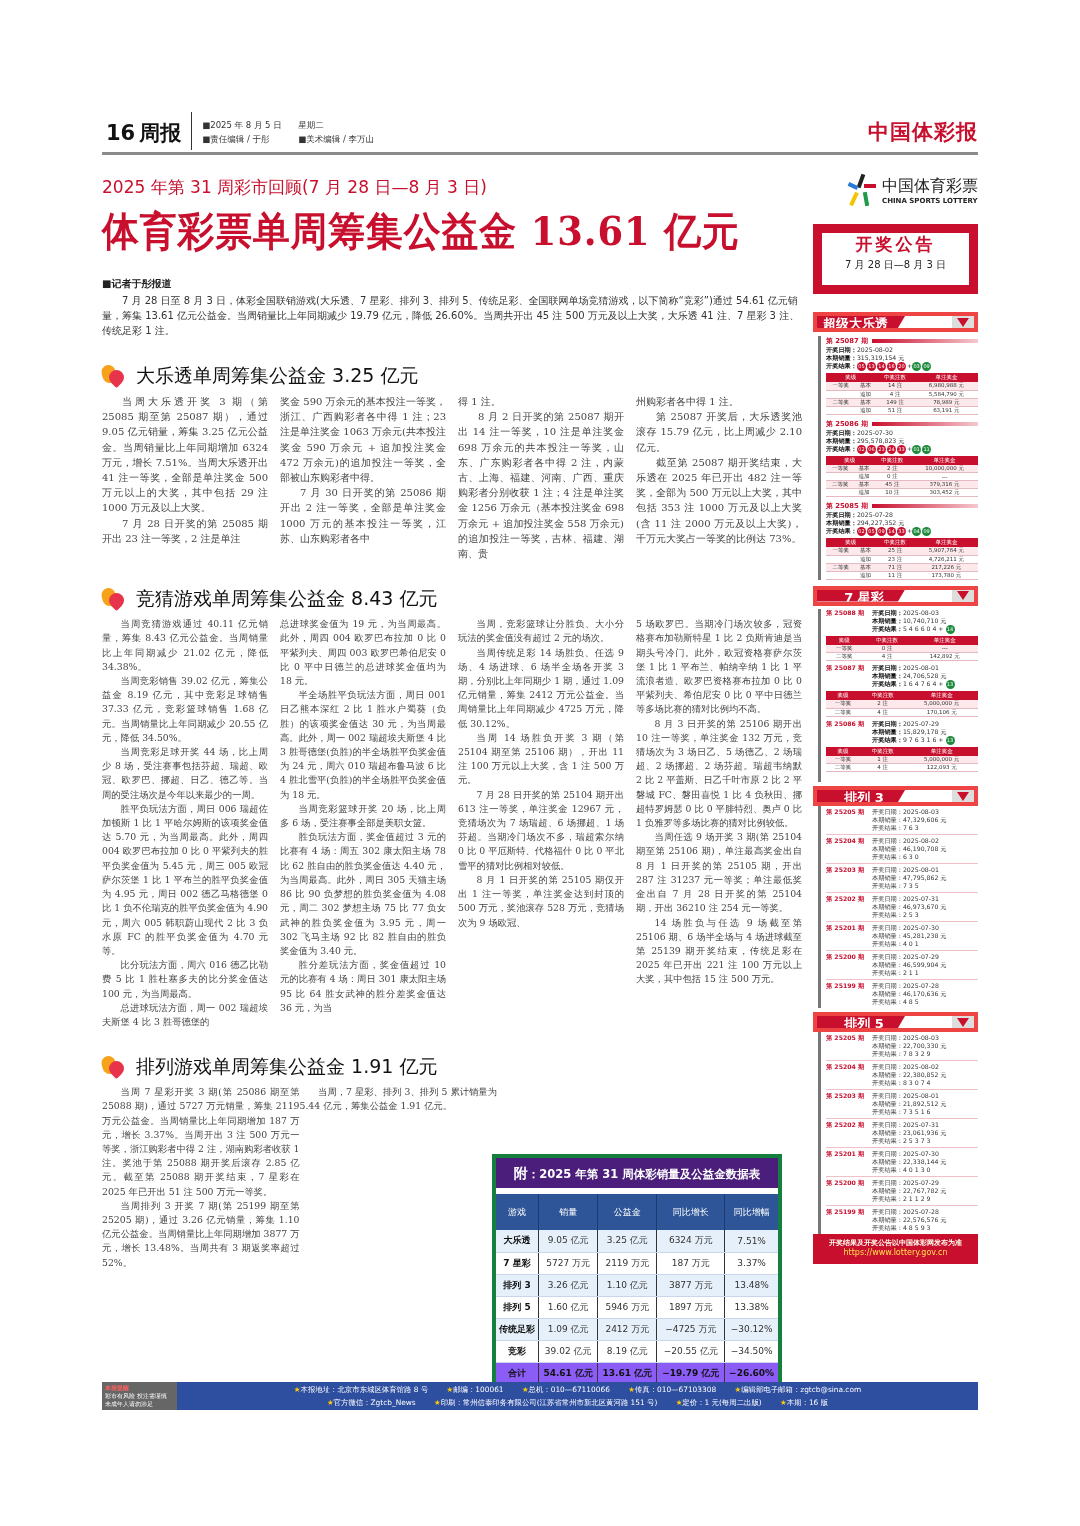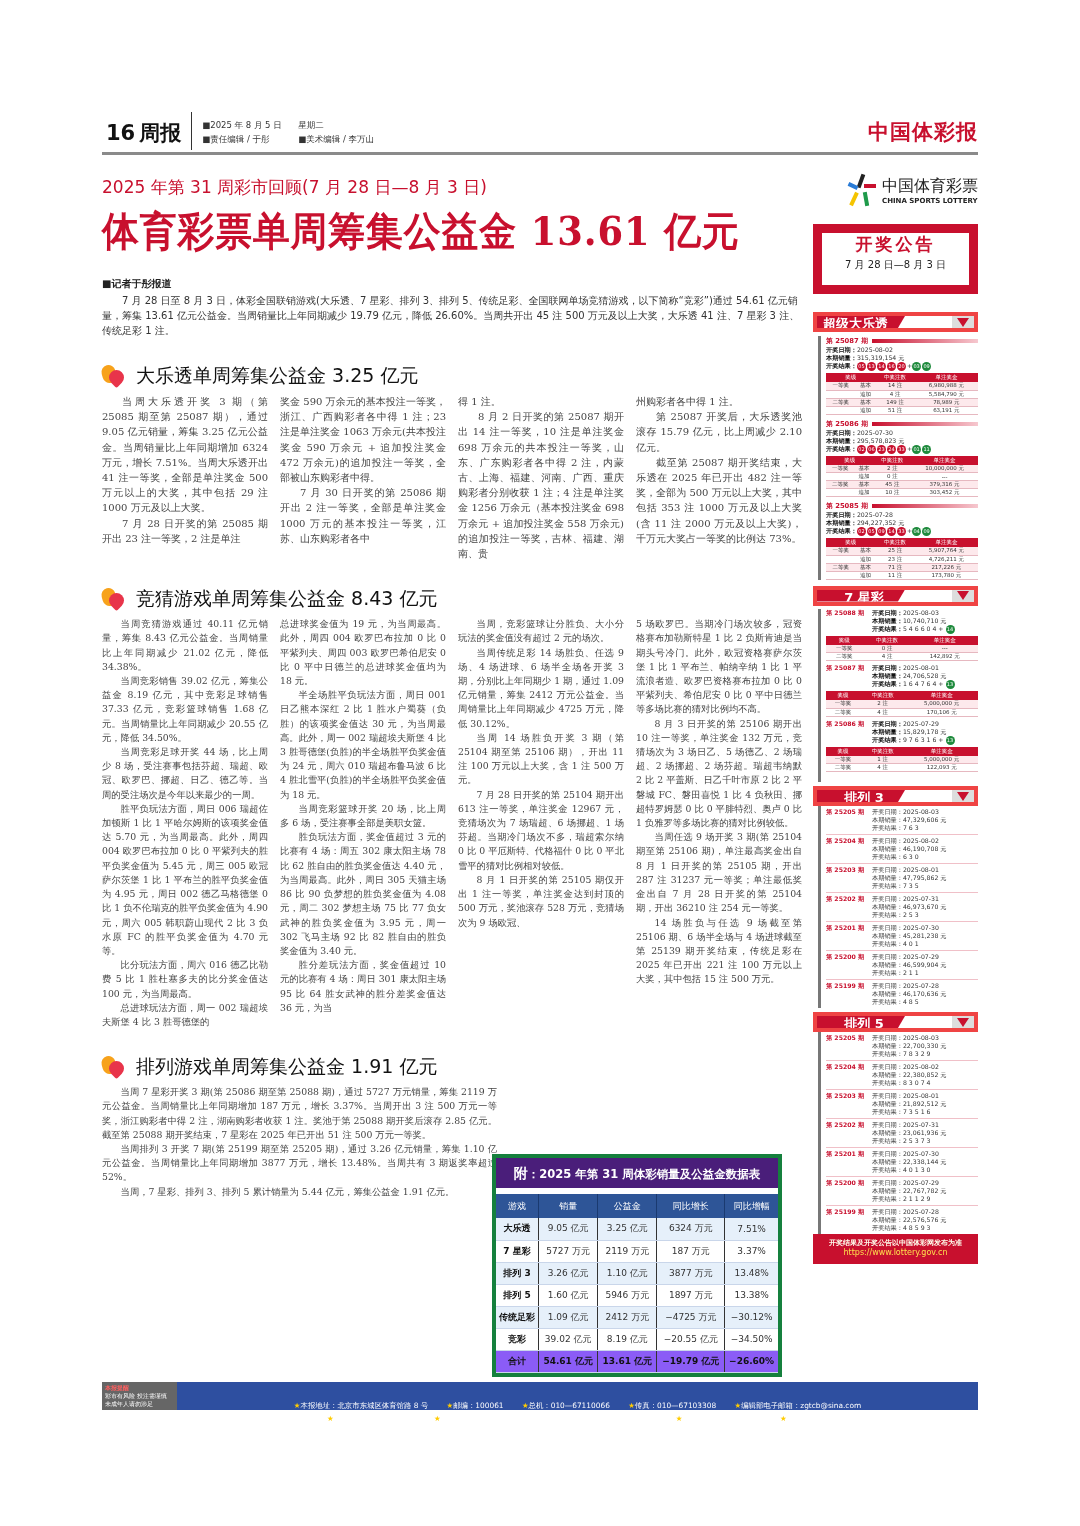--- a/index.html
+++ b/index.html
@@ -28,27 +28,27 @@
 .lead{font-family:"DejaVu Sans",sans-serif;font-size:10px;line-height:15px;text-indent:2em;margin-top:2px;color:#333}
 .sec-title{display:flex;align-items:center;gap:12px;margin-top:24px;height:28px}
 .heart{width:22px;height:22px;position:relative}
 .heart:before{content:"";position:absolute;left:0;top:0;width:14px;height:18px;background:#f7a21b;border-radius:7px 7px 2px 7px;transform:rotate(-15deg)}
 .heart:after{content:"";position:absolute;left:7px;top:5px;width:15px;height:15px;background:#e8344a;border-radius:50% 50% 50% 2px;transform:rotate(-45deg)}
 .sec-title h2{font-family:"DejaVu Sans",sans-serif;font-weight:normal;font-size:19px;color:#111}
 .cols{display:grid;grid-template-columns:repeat(4,1fr);column-gap:12px;margin-top:4px}
 .col{font-size:10px;line-height:15.2px;color:#444;text-align:justify}
 .col p{text-indent:2em}
 .col p.cont{text-indent:0}
-.cols2{display:grid;grid-template-columns:1fr;column-gap:0;width:395px;margin-top:4px}
+.cols2{display:grid;grid-template-columns:1fr 1fr;column-gap:0;width:395px;margin-top:4px}
 .datatable{position:absolute;left:390px;top:877px;width:290px;border:4px solid #15803d}
 .dt-head{background:#4a1e7a;color:#fff;font-family:"DejaVu Sans",sans-serif;font-weight:bold;font-size:11.5px;height:30px;line-height:30px;text-align:center}
 .dt-head b{font-size:14px}
 .dt-gap{height:6px;background:#fff}
 table.dt{width:100%;border-collapse:collapse;font-family:"DejaVu Sans",sans-serif;font-size:9px;text-align:center}
-table.dt th{background:#2e5597;color:#fff;font-weight:normal;height:24px;border-right:1px solid #1a3a70}
+table.dt th{background:#2e5597;color:#fff;font-weight:normal;height:36px;border-right:1px solid #1a3a70}
 table.dt td{height:22px;border-bottom:1px solid #c9d6ea;border-right:1px solid #333;color:#333}
 table.dt td:last-child,table.dt th:last-child{border-right:none}
 table.dt tr:nth-child(even) td{background:#e6f0fa}
 table.dt td:first-child{font-weight:bold;color:#111}
 table.dt tr.total td{background:#8b5cf6;font-weight:bold;color:#111}
 .sidebar{position:absolute;left:711px;top:200px;width:165px}
 .sb-head{height:20px;border:4px solid #ef4444;display:flex;align-items:stretch;background:#fff}
 .sb-head .name{background:#c8102e;color:#fff;font-family:"DejaVu Sans",sans-serif;font-weight:bold;font-size:13px;width:88px;padding-left:6px;line-height:16px;clip-path:polygon(0 0,100% 0,92% 100%,0 100%)}
 .sb-head .sp{flex:1}
 .sb-head .arrow{width:22px;background:#ddd;display:flex;align-items:center;justify-content:center}
@@ -69,21 +69,21 @@
 .qx .no{color:#c8102e;font-weight:bold;width:40px;font-size:6.2px}
 .pl{display:flex;gap:6px;padding:2px 0;border-bottom:1px solid #f0c0c8}
 .pl .no{color:#c8102e;font-weight:bold;width:40px;flex:none}
 .pl .info div{line-height:8px}
 .sb-foot{background:#c8102e;color:#fff;text-align:center;font-family:"DejaVu Sans",sans-serif;height:30px;padding-top:4px}
 .sb-foot .a{font-weight:bold;font-size:7px;color:#ffe}
 .sb-foot .b{font-size:8px;color:#ffe14d}
 .footer{position:absolute;left:102px;top:1382px;width:876px;height:28px;display:flex}
 .ft-left{width:75px;background:#666;color:#fff;font-family:"DejaVu Sans",sans-serif;font-size:6px;padding:2px 3px;line-height:8px}
 .ft-left .r{color:#ff6060;font-weight:bold}
-.ft-main{flex:1;background:#2e4fa0;color:#fff;font-family:"DejaVu Sans",sans-serif;font-size:7.4px;text-align:center;line-height:13px;padding-top:17px}
+.ft-main{flex:1;background:#2e4fa0;color:#fff;font-family:"DejaVu Sans",sans-serif;font-size:7.4px;text-align:center;line-height:13px;padding-top:1px}
 .ft-main .s{color:#ffcc00}
 .ft-main span.item{margin:0 8px}
 </style>
 </head>
 <body>
 
 <div class="page">
   <div class="masthead">
     <div class="mh-num"><span>16</span><span>周报</span></div>
     <div class="mh-div"></div>

